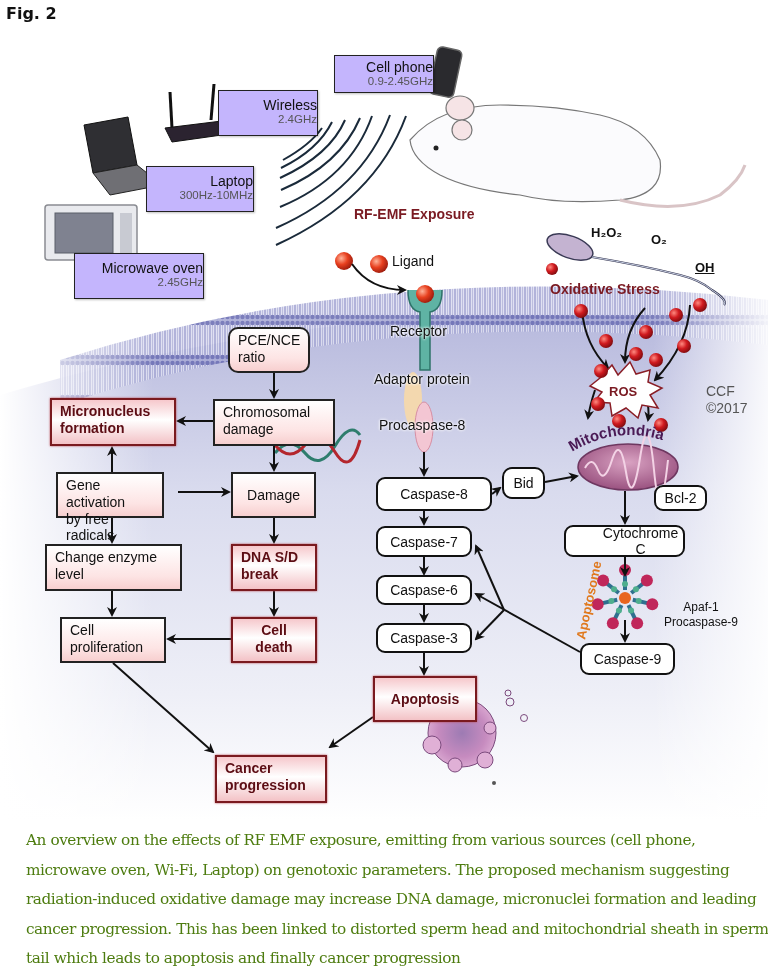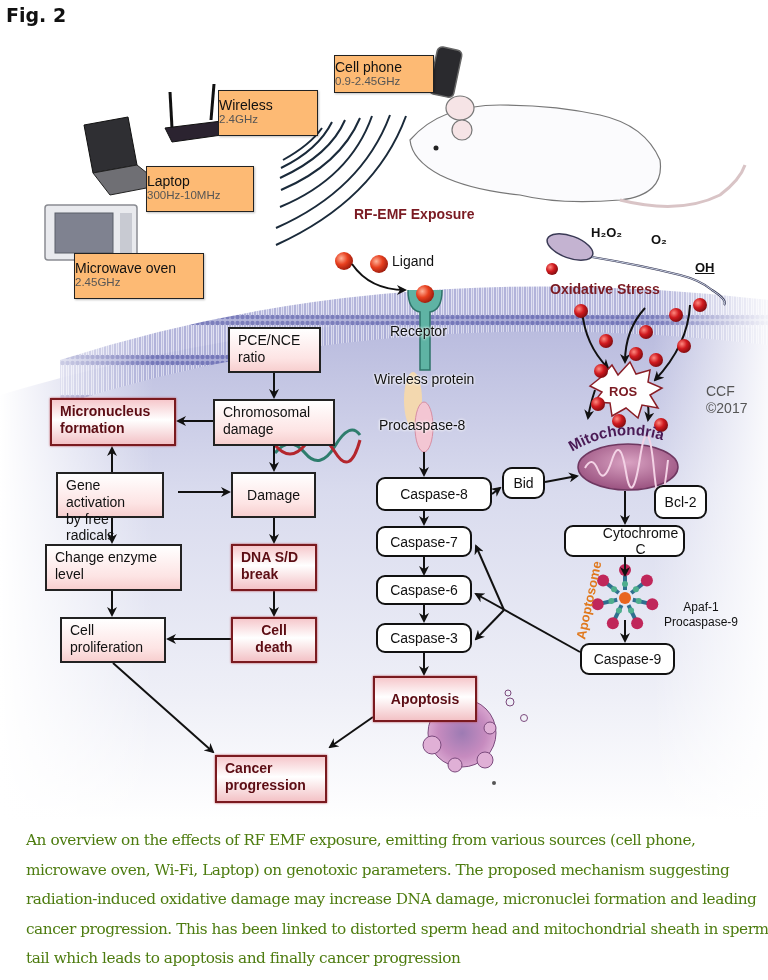--- a/index.html
+++ b/index.html
@@ -1,20 +1,20 @@
 <!DOCTYPE html>
 <html><head>
 <meta charset="utf-8">
 <style>
   html, body { margin:0; padding:0; }
   body { width:768px; height:980px; position:relative; background:#ffffff; overflow:hidden; font-family:"Liberation Sans", sans-serif; }
   .abs { position:absolute; }
-  #fig-label { left:6px; top:4px; font-weight:bold; font-size:19px; color:#111; font-family:"DejaVu Sans", sans-serif; }
+  #fig-label { left:6px; top:4px; font-weight:bold; font-size:16px; color:#111; font-family:"DejaVu Sans", sans-serif; }
   #diagram { left:0; top:0; width:768px; height:820px; }
-  .src-box { position:absolute; background:#fdba74; border:1.5px solid #222; text-align:left; line-height:1.15; box-shadow:1px 1px 2px rgba(0,0,0,0.25); }
+  .src-box { position:absolute; background:#c4b5fd; border:1.5px solid #222; text-align:right; line-height:1.15; box-shadow:1px 1px 2px rgba(0,0,0,0.25); }
   .src-name { font-size:14px; color:#111; display:block; }
   .src-freq { font-size:11.5px; color:#555; display:block; }
   .fbox { position:absolute; box-sizing:border-box; border:2px solid #222; background:linear-gradient(180deg,#fff 0%,#fde4e4 70%,#f7cfcf 100%); font-size:14px; color:#111; padding:3px 8px; line-height:1.2; }
   .fbox.red { border-color:#7a1a1f; background:linear-gradient(180deg,#f6c8cc 0%,#fff 45%,#f3c2c6 100%); color:#5c0d14; font-weight:bold; box-shadow:0 0 2px #b84a52; }
   .fbox.center { text-align:center; }
   .rbox { position:absolute; box-sizing:border-box; border:2px solid #111; border-radius:9px; background:#fff; font-size:14px; color:#111; text-align:center; display:flex; align-items:center; justify-content:center; }
   .plain { position:absolute; font-size:14px; color:#111; text-shadow:0 0 3px #fff, 0 0 3px #fff; }
   .red-label { position:absolute; font-weight:bold; color:#7a1a22; font-size:14px; }
   #caption { left:26px; top:826px; width:752px; font-family:"DejaVu Serif", serif; font-size:15.3px; line-height:29.5px; color:#4d7c0f; letter-spacing:-0.45px; }
   svg text { font-family:"Liberation Sans", sans-serif; }
@@ -255,35 +255,35 @@
 </div>
 <div class="src-box" style="left:74px;top:253px;width:128px;height:44px;">
   <span class="src-name" style="margin-top:6px;">Microwave oven</span>
   <span class="src-freq">2.45GHz</span>
 </div>
 
 <div class="red-label" style="left:354px;top:206px;font-size:14px;">RF-EMF Exposure</div>
 
 <div class="plain" style="left:392px;top:253px;">Ligand</div>
 <div class="plain" style="left:390px;top:323px;">Receptor</div>
-<div class="plain" style="left:374px;top:371px;">Wireless protein</div>
+<div class="plain" style="left:374px;top:371px;">Adaptor protein</div>
 <div class="plain" style="left:379px;top:417px;">Procaspase-8</div>
 
 <div class="plain" style="left:591px;top:225px;font-weight:bold;font-size:13px;">H₂O₂</div>
 <div class="plain" style="left:651px;top:232px;font-weight:bold;font-size:13px;">O₂</div>
 <div class="plain" style="left:695px;top:260px;font-weight:bold;font-size:13px;text-decoration:underline;">OH</div>
 <div class="red-label" style="left:550px;top:281px;font-size:14px;">Oxidative Stress</div>
 <div class="red-label" style="left:609px;top:384px;font-size:13px;color:#7a1a22;">ROS</div>
 
 <div class="abs" style="left:706px;top:383px;color:#555;font-size:14px;line-height:17px;">
   <div>CCF</div>
   <div>©2017</div>
 </div>
 
-<div class="fbox" style="left:228px;top:327px;width:93px;height:46px;">
+<div class="fbox" style="left:228px;top:327px;width:82px;height:46px;border-radius:10px;">
   <div>PCE/NCE</div>
   <div>ratio</div>
 </div>
 <div class="fbox red" style="left:50px;top:398px;width:126px;height:48px;">
   <div>Micronucleus</div>
   <div>formation</div>
 </div>
 <div class="fbox" style="left:213px;top:399px;width:122px;height:47px;">
   <div>Chromosomal</div>
   <div>damage</div>
@@ -315,21 +315,21 @@
   <div>Cancer</div>
   <div>progression</div>
 </div>
 
 <div class="rbox" style="left:376px;top:477px;width:116px;height:34px;">Caspase-8</div>
 <div class="rbox" style="left:502px;top:467px;width:43px;height:32px;border-radius:10px;">Bid</div>
 <div class="rbox" style="left:376px;top:526px;width:96px;height:31px;">Caspase-7</div>
 <div class="rbox" style="left:376px;top:575px;width:96px;height:30px;">Caspase-6</div>
 <div class="rbox" style="left:376px;top:623px;width:96px;height:30px;">Caspase-3</div>
 <div class="fbox red center" style="left:373px;top:676px;width:104px;height:46px;display:flex;align-items:center;justify-content:center;">Apoptosis</div>
-<div class="rbox" style="left:654px;top:485px;width:53px;height:34px;">Bcl-2</div>
+<div class="rbox" style="left:654px;top:485px;width:53px;height:26px;">Bcl-2</div>
 <div class="rbox" style="left:564px;top:525px;width:121px;height:32px;padding-left:32px;">Cytochrome C</div>
 <div class="rbox" style="left:580px;top:643px;width:95px;height:32px;">Caspase-9</div>
 <div class="abs" style="left:664px;top:600px;font-size:12px;text-align:center;line-height:15px;color:#111;">
   <div>Apaf-1</div>
   <div>Procaspase-9</div>
 </div>
 
 <div class="abs" id="caption">An overview on the effects of RF EMF exposure, emitting from various sources (cell phone, microwave oven, Wi-Fi, Laptop) on genotoxic parameters. The proposed mechanism suggesting radiation-induced oxidative damage may increase DNA damage, micronuclei formation and leading cancer progression. This has been linked to distorted sperm head and mitochondrial sheath in sperm tail which leads to apoptosis and finally cancer progression</div>
 
 </body></html>

